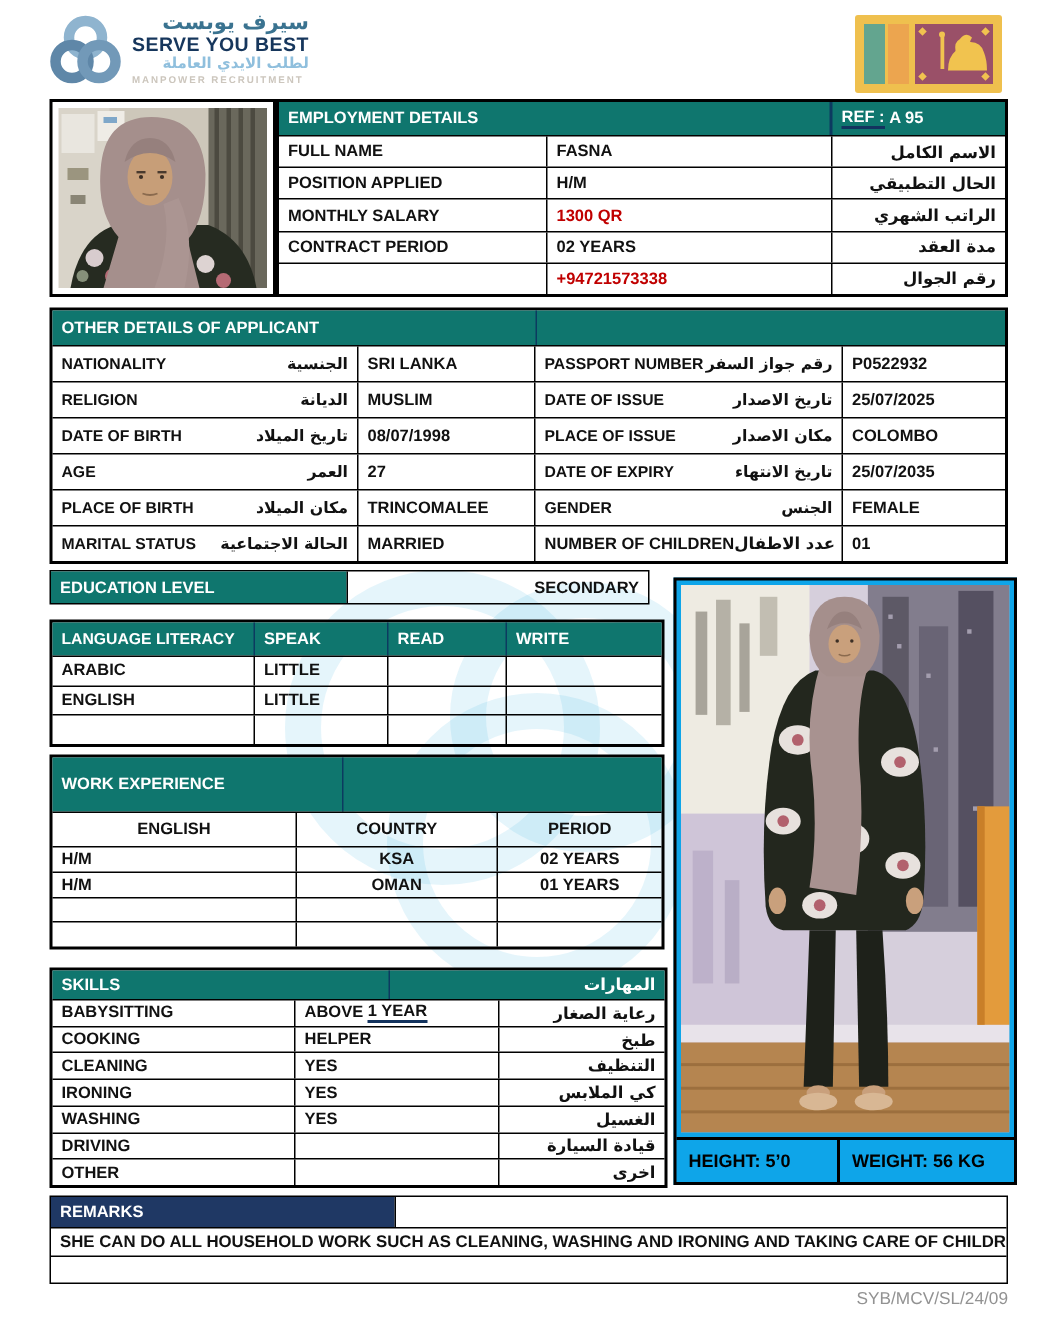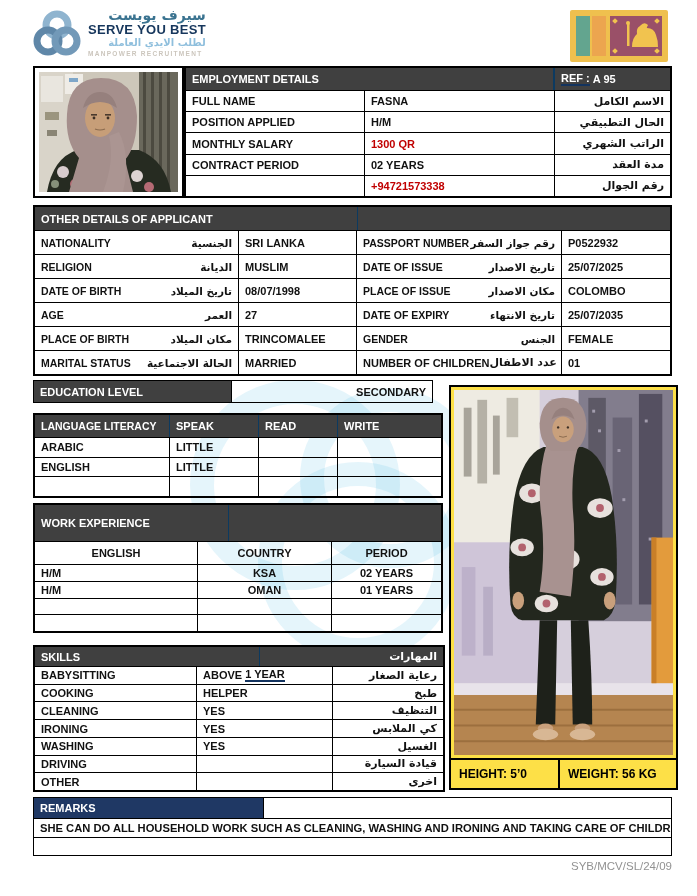--- a/index.html
+++ b/index.html
@@ -26,39 +26,39 @@
   .tr:first-child { border-top: none; }
   .tr.head { flex: none; }
   .td {
     display: flex; align-items: center;
     border-left: 1px solid #000;
     padding: 0 6px; font-size: 11px; font-weight: bold; color: #111;
     overflow: hidden; white-space: nowrap; min-width: 0;
   }
   .td:first-child { border-left: none; }
   .td.grow { flex: 1; }
-  .cyan { background: #404040; }
+  .cyan { background: #0f766e; }
   .cyan .td { color: #fff; border-left-color: #0c3a60; }
   .center { justify-content: center; }
   .right { justify-content: flex-end; }
   .dual { justify-content: space-between; }
   .red { color: #C00000; }
   .u-navy { border-bottom: 2px solid #13335e; }
 
   
   .logo-wrap { display: flex; gap: 7px; align-items: flex-start; }
   .logo-ar1 { font-size: 14px; font-weight: bold; color: #3a7390; line-height: 15px; }
   .logo-en  { font-size: 13px; font-weight: bold; color: #16365c; letter-spacing: .3px; line-height: 14px; }
   .logo-ar2 { font-size: 10px; font-weight: bold; color: #8fbfdd; line-height: 12px; }
   .logo-sub { font-size: 6.5px; font-weight: bold; color: #ccc6bd; letter-spacing: 1.3px; line-height: 9px; }
 
   
   .photo-panel {
     position: absolute; z-index: 1; left: 449px; top: 385px; width: 229px; height: 405px;
-    border: 2px solid #000; background: #fde047; display: flex; flex-direction: column;
+    border: 2px solid #000; background: #0ea5e9; display: flex; flex-direction: column;
   }
   .photo-wrap { flex: 1; padding: 3px; min-height: 0; }
   .photo-wrap svg { width: 100%; height: 100%; display: block; }
   .hw-row { flex: none; height: 30px; display: flex; border-top: 2px solid #000; }
   .hw-cell { display: flex; align-items: center; padding: 0 8px; font-size: 12px; font-weight: bold; }
 
   
   .headshot-box {
     position: absolute; z-index: 1; left: 33px; top: 66px; width: 151px; height: 132px;
     border: 2px solid #000; background: #fff; padding: 4px;

